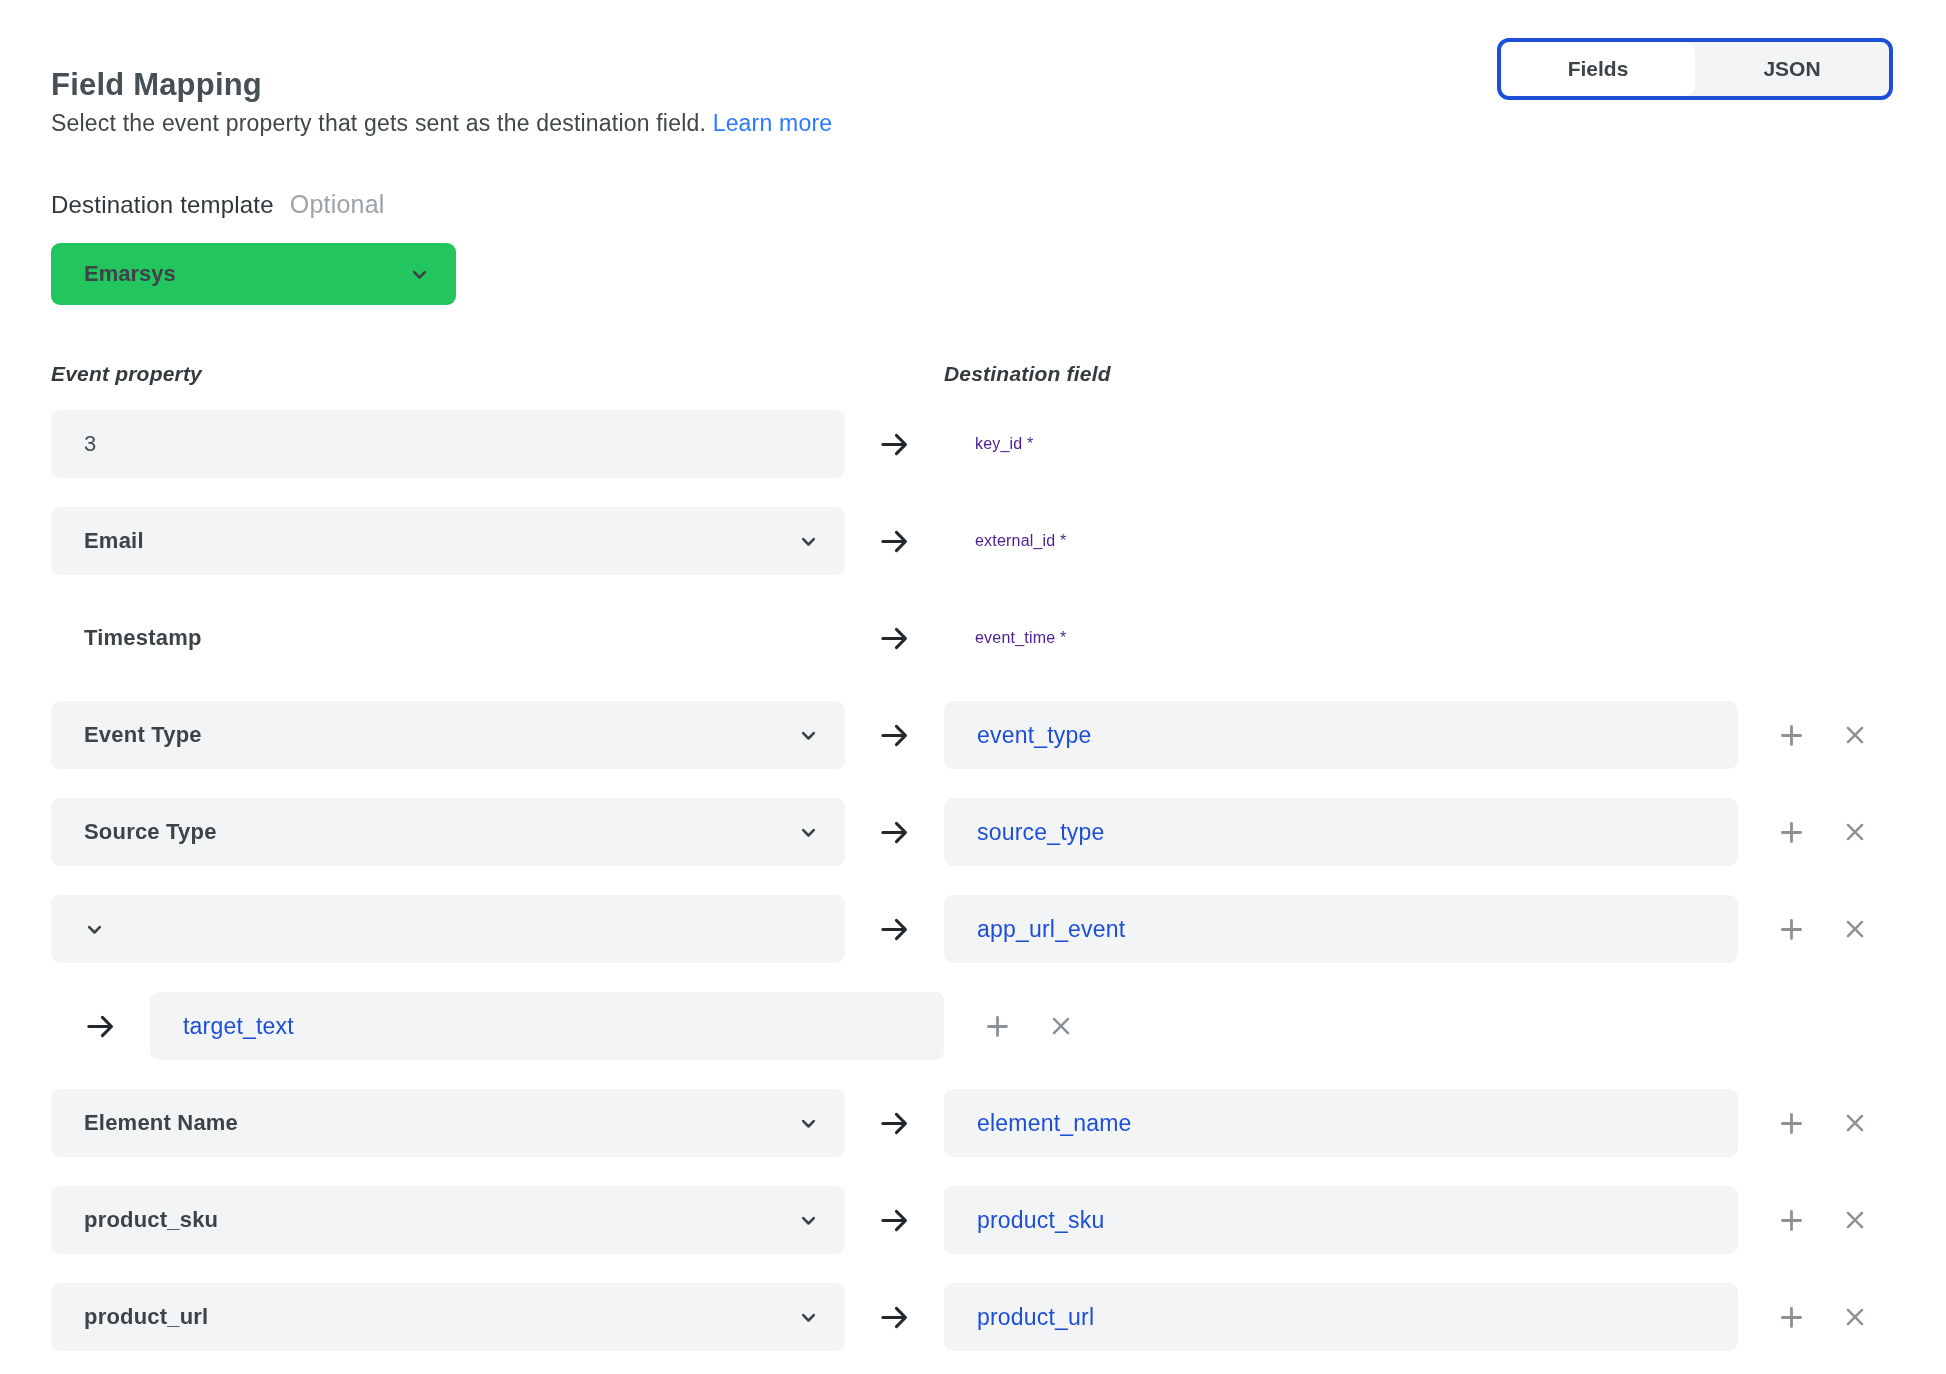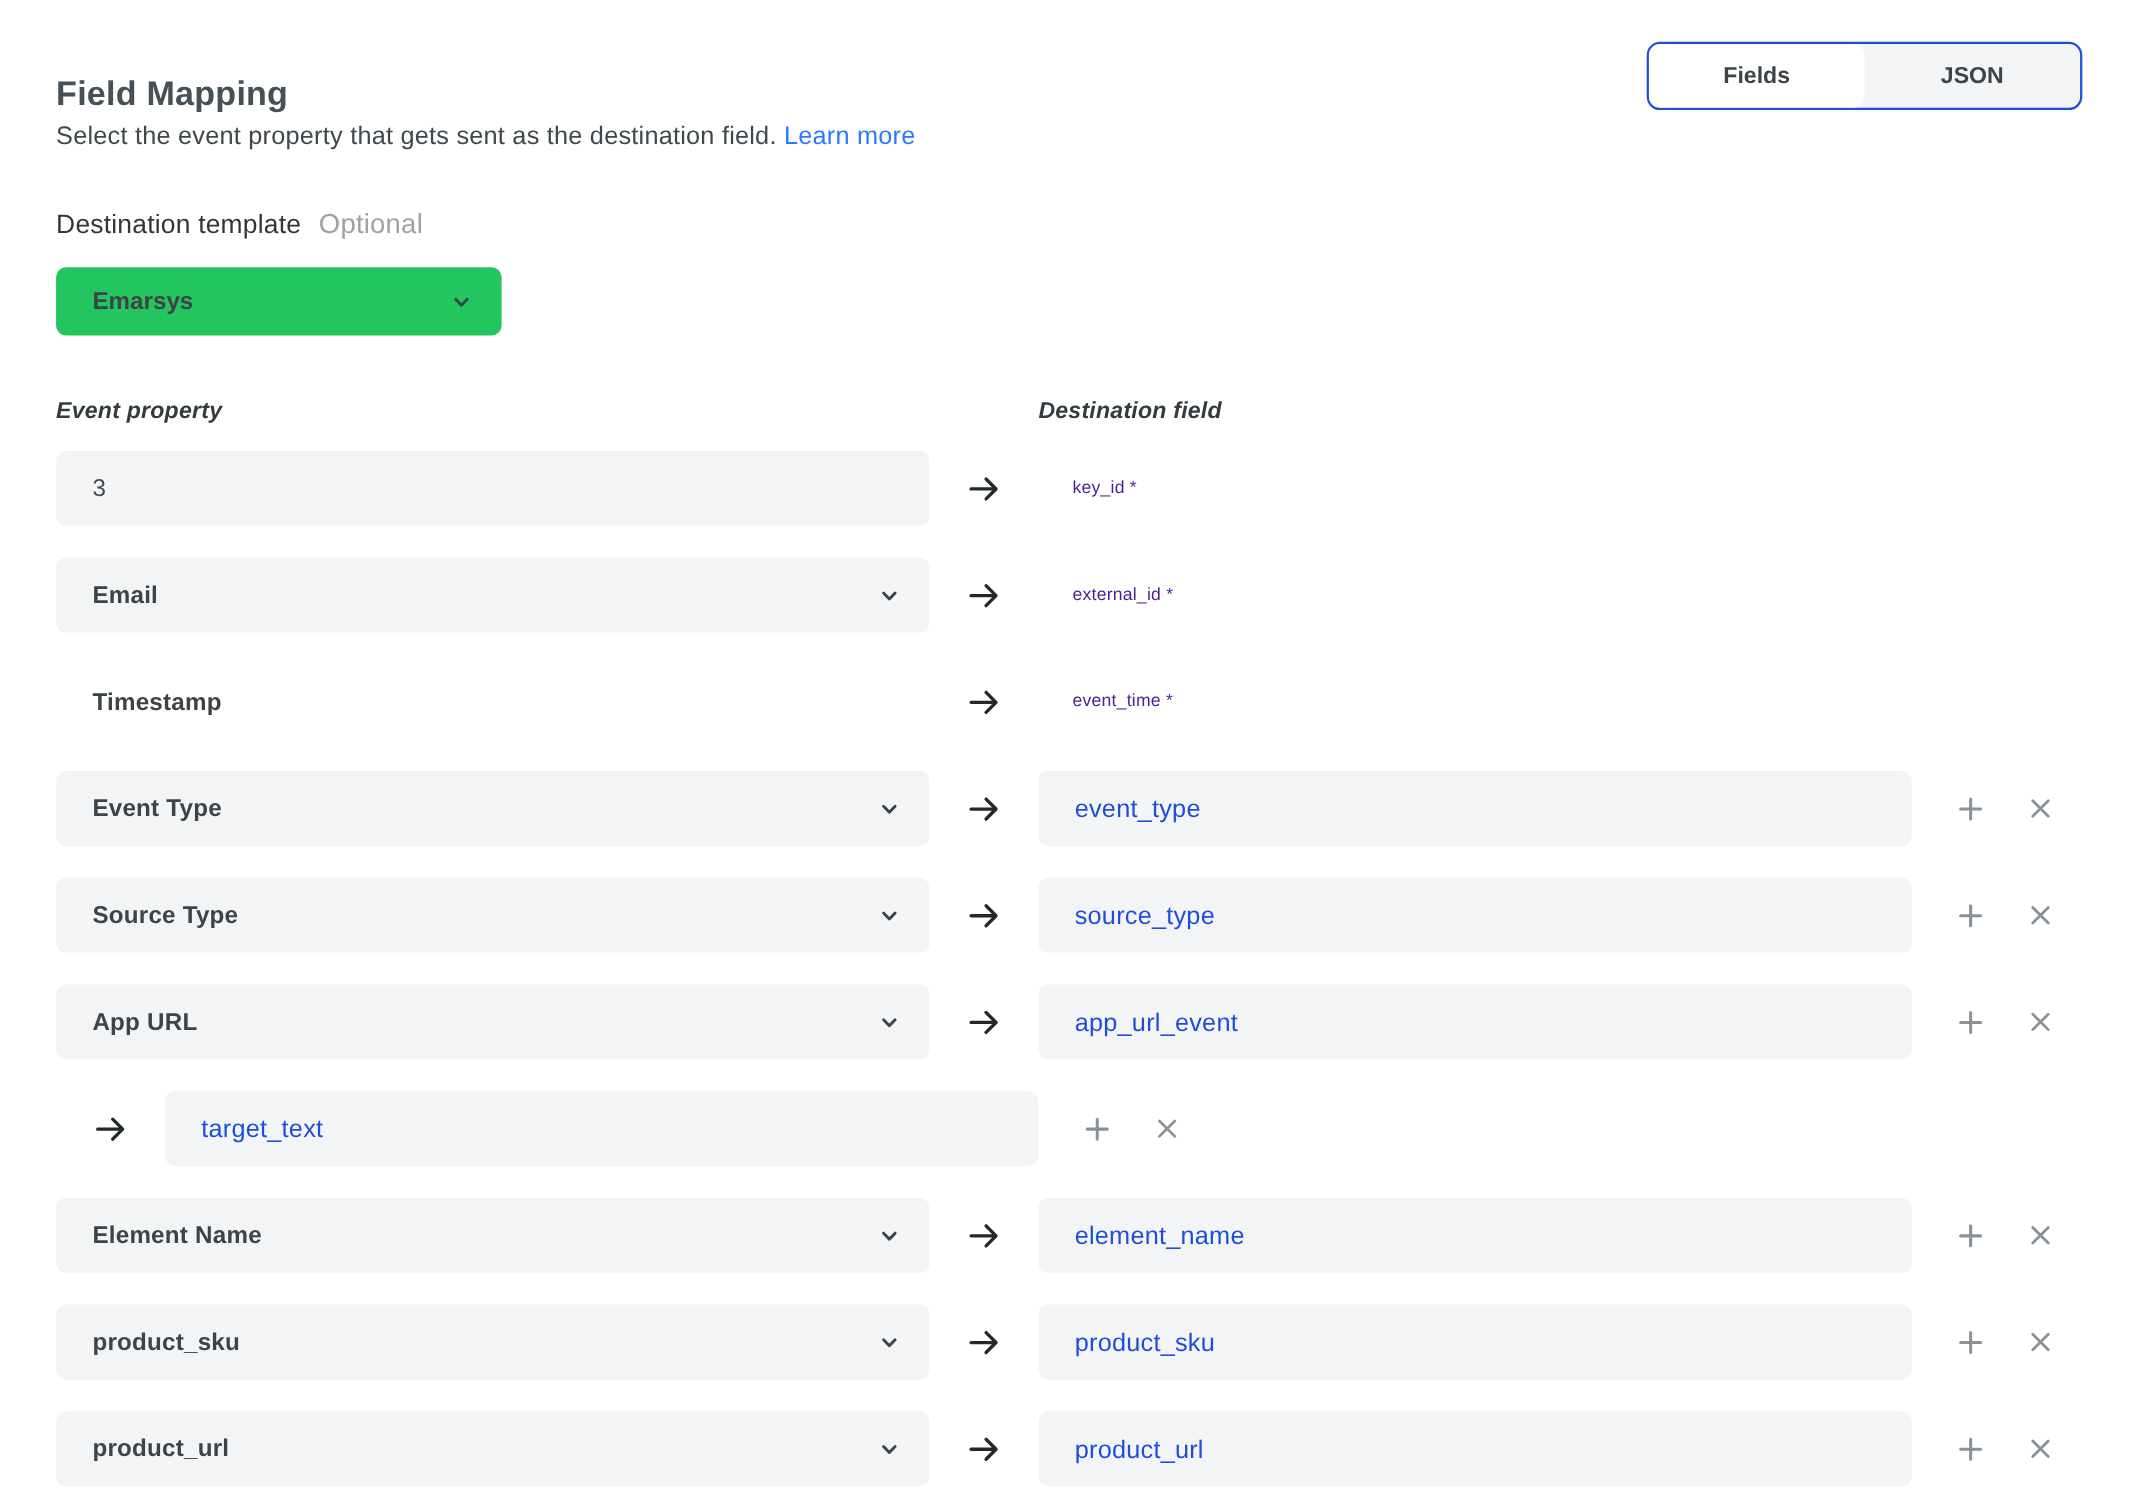--- a/index.html
+++ b/index.html
@@ -14,21 +14,21 @@
   }
   .subtitle{
     position:absolute;left:51px;top:110px;
     font-size:23px;color:#3f474b;letter-spacing:.2px;
   }
   .subtitle .link{color:#2979ff;cursor:pointer;}
 
   
   .toggle{
     position:absolute;left:1497px;top:38px;width:396px;height:62px;
-    background:#f3f4f5;border:2px solid #1d4ed8;border-radius:12px;
+    background:#f3f4f5;border:4px solid #1d4ed8;border-radius:12px;
     box-sizing:border-box;display:flex;overflow:hidden;
   }
   .toggle-opt{
     flex:1;display:flex;align-items:center;justify-content:center;
     font-size:21px;font-weight:700;color:#3d4448;cursor:pointer;border-radius:10px;
   }
   .toggle-opt.active{background:#ffffff;}
 
   
   .dt-label{
@@ -222,21 +222,20 @@
           <span class="icon-wrap">
             <svg width="26" height="26" viewBox="0 0 24 24" fill="none">
               <path d="M5.5 5.5l13 13M18.5 5.5l-13 13" stroke="#8a9197" stroke-width="2.3" stroke-linecap="round"></path>
             </svg>
           </span>
         </div>
       </div>
     </div>
     <div class="row">
       <div class="prop boxed select">
-        <span class="lbl">App URL</span>
         <span class="icon-wrap">
           <svg width="21" height="21" viewBox="0 0 24 24" fill="none">
             <path d="M6 9.2l6 6.2 6-6.2" stroke="#3d4448" stroke-width="3" stroke-linecap="round" stroke-linejoin="round"></path>
           </svg>
         </span>
       </div>
       <div class="arrowzone">
         <span class="icon-wrap">
           <svg width="33" height="33" viewBox="0 0 24 24" fill="none">
             <path d="M3.5 12h16.2M13.4 5.4L20 12l-6.6 6.6" stroke="#22282c" stroke-width="2.2" stroke-linecap="round" stroke-linejoin="round"></path>

